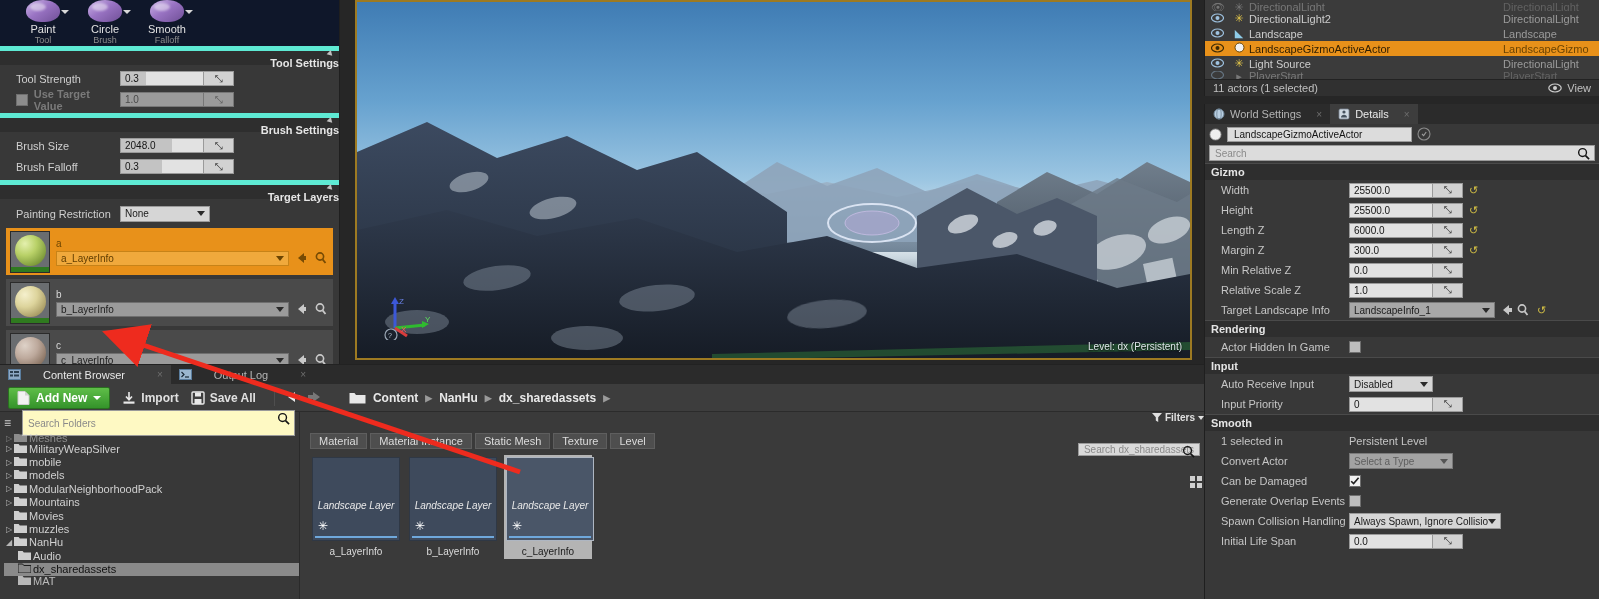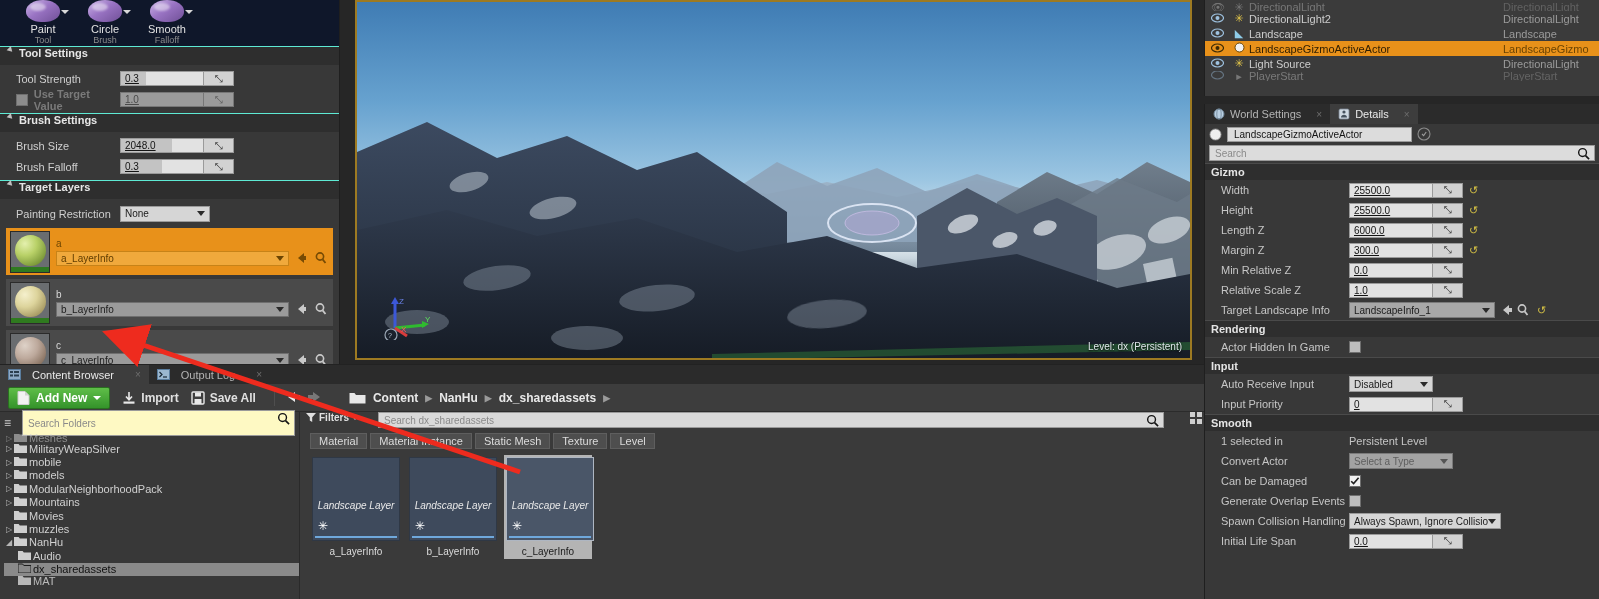--- a/index.html
+++ b/index.html
@@ -34,39 +34,40 @@
   }
   .modebtn .caret {
     position: absolute; right: 5px; top: 10px; width: 0; height: 0;
     border-left: 4px solid transparent; border-right: 4px solid transparent;
     border-top: 4px solid #d8d8d8;
   }
   .modebtn .t1 { font-size: 11px; color: #e2e2e2; line-height: 12px; margin-top: 1px; }
   .modebtn .t2 { font-size: 9px; color: #8d8d8d; line-height: 11px; }
 
   .section-hdr {
-    height: 19px; background: #2e2e2e; display: flex; align-items: flex-start;
+    height: 19px; background: #2e2e2e; display: flex; align-items: flex-end;
     padding-left: 8px; font-weight: bold; font-size: 11px; color: #e6e6e6;
-    border-top: 1px solid #5eead4;
+    border-top: 5px solid #5eead4;
+    flex-direction: column;
   }
   .section-hdr .tri {
     width: 0; height: 0; margin-right: 6px;
     border-left: 5px solid #c0c0c0; border-top: 3.5px solid transparent;
     border-bottom: 3.5px solid transparent; transform: rotate(45deg);
   }
   .prow { display: flex; align-items: center; height: 21px; padding-left: 16px; }
   .plabel { width: 104px; font-size: 11px; color: #cfcfcf; }
   .plabel.dim { color: #7a7a7a; font-weight: bold; }
   .spin {
     position: relative; width: 84px; height: 15px; background: #e2e2e2;
     border: 1px solid #9a9a9a; display: flex; align-items: center;
     padding-left: 4px; font-size: 10px; color: #141414;
   }
   .spin .fill { position:absolute; left:0; top:0; bottom:0; background:#c3c3c3; }
-  .spin .val { position: relative; z-index: 2; text-decoration: underline; }
+  .spin .val { position: relative; z-index: 2; }
   .spin.dim { background: #9b9b9b; border-color: #777; color: #4a4a4a; }
   .spinarrow {
     width: 30px; height: 15px; background: #d2d2d2; border: 1px solid #9a9a9a;
     border-left: none; position: relative;
   }
   .spinarrow::before {
     content: "⤢"; position: absolute; left: 50%; top: 50%;
     transform: translate(-50%,-52%) scaleX(-1); font-size: 10px; color: #202020;
   }
   .spinarrow.dim { background:#9b9b9b; border-color:#777; }
@@ -171,21 +172,21 @@
     white-space: nowrap; }
   .reset { width: 14px; margin-left: 6px; color: #d4c045; font-size: 11px; line-height: 12px; }
   .rotext { font-size: 11px; color: #c6c6c6; }
 
   
   .cb {
     position: absolute; left: 0; top: 364px; width: 1204px; height: 235px;
     background: #383838; border-top: 1px solid #222;
   }
   .cbtabs { display: flex; height: 19px; background: #2b2b2b; }
-  .cbtab { display: flex; align-items: center; gap: 11px; padding: 0 8px;
+  .cbtab { display: flex; align-items: center; gap: 22px; padding: 0 8px;
     font-size: 11px; color: #b4b4b4; }
   .cbtab.active { background: #3d3d3d; color: #e8e8e8; }
   .cbtab .x { color: #6e6e6e; font-size: 10px; margin-left: 10px; }
   .cbtoolbar { height: 28px; background: #3d3d3d; display: flex; align-items: center;
     padding-left: 8px; gap: 12px; border-bottom: 1px solid #2b2b2b; }
   .addnew {
     background: linear-gradient(180deg,#5fbe48 0%,#34932a 100%);
     border: 1px solid #2a7020; height: 22px; display: flex; align-items: center;
     gap: 6px; padding: 0 8px; color: #fff; font-weight: bold; font-size: 12px;
     border-radius: 2px;
@@ -206,22 +207,22 @@
   .tree { padding-left: 4px; }
   .trow { display: flex; align-items: center; height: 13.4px; font-size: 11px;
     color: #d0d0d0; white-space: nowrap; }
   .trow.sel { background: #8a8a8a; color: #111; }
   .tri2 { width: 10px; flex: 0 0 10px; font-size: 8px; color: #b5b5b5; text-align: center; }
   .folder { width: 15px; flex: 0 0 15px; }
   .cbright { flex: 1; background: #3a3a3a; }
   .bread { display: flex; align-items: center; height: 26px; padding-left: 10px;
     gap: 7px; font-size: 12px; font-weight: bold; color: #e9e9e9; }
   .bsep { color: #9a9a9a; font-size: 9px; }
-  .filterrow { display: flex; align-items: flex-start; height: 18px; gap: 20px;
-    padding-left: 6px; }
+  .filterrow { display: flex; align-items: flex-end; height: 18px; gap: 20px;
+    padding-left: 6px; flex-direction: column; }
   .filterbtn { display: flex; align-items: center; gap: 3px; font-size: 10px;
     color: #e0e0e0; font-weight: bold; }
   .assetsearch { flex: 1; height: 16px; background: #d9d9d9; border: 1px solid #9a9a9a;
     display: flex; align-items: center; padding: 0 5px; font-size: 10px;
     color: #8a8a8a; position: relative; margin-right: 4px; }
   .assetsearch .mag { position: absolute; right: 4px; top: 1px; color: #1c1c1c; font-size: 11px; }
   .chips { display: flex; gap: 3px; padding: 3px 0 2px 10px; }
   .chip { background: #4e4e4e; border: 1px solid #5e5e5e; padding: 1px 8px;
     font-size: 11px; color: #dcdcdc; }
   .grid { display: flex; gap: 9px; padding: 6px 0 0 12px; }
@@ -574,20 +575,30 @@
       <span class="eye">
         <svg width="13" height="10" viewBox="0 0 13 10">
             <ellipse cx="6.5" cy="5" rx="6" ry="4" fill="none" stroke="#9ec2e0" stroke-width="1.2"></ellipse>
           </svg>
       </span>
       <span class="ico">▸</span>
       <span class="nm">PlayerStart</span>
       <span class="ty">PlayerStart</span>
     </div>
 
+    <div class="ofoot">
+      <span>11 actors (1 selected)</span>
+      <span style="margin-left:auto;display:flex;align-items:center;gap:5px">
+        <svg width="14" height="10" viewBox="0 0 14 10">
+            <ellipse cx="7" cy="5" rx="6.2" ry="4" fill="none" stroke="#cfcfcf" stroke-width="1.2"></ellipse>
+            <circle cx="7" cy="5" r="2" fill="#cfcfcf"></circle>
+          </svg>
+        <span>View</span>
+      </span>
+    </div>
   </div>
 
   <div class="details">
     <div class="dtabs">
       <div class="dtab">
         <svg width="12" height="12" viewBox="0 0 12 12">
             <circle cx="6" cy="6" r="5" fill="#b9cfe2" stroke="#6f8496" stroke-width="1"></circle>
             <ellipse cx="6" cy="6" rx="2.2" ry="5" fill="none" stroke="#6f8496" stroke-width=".8"></ellipse>
           </svg>
         <span>World Settings</span>

